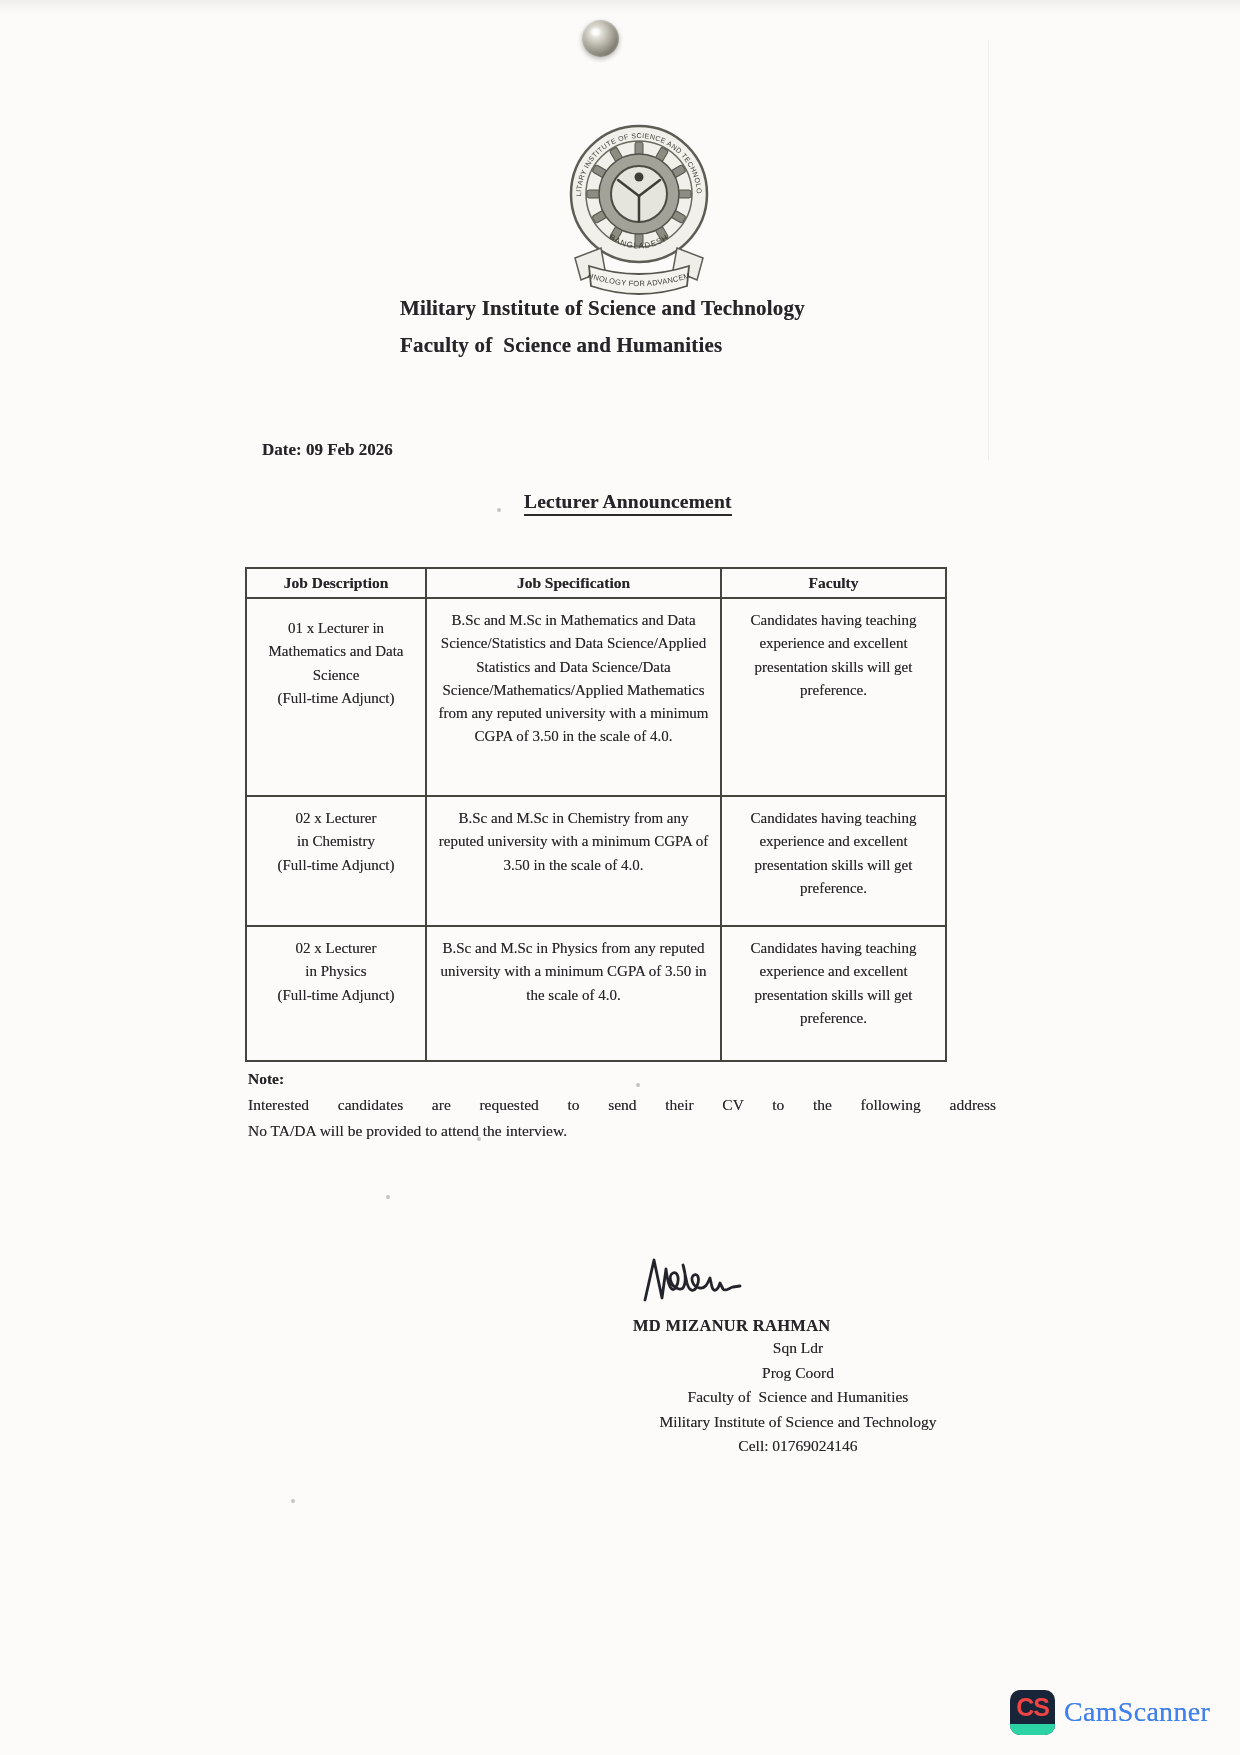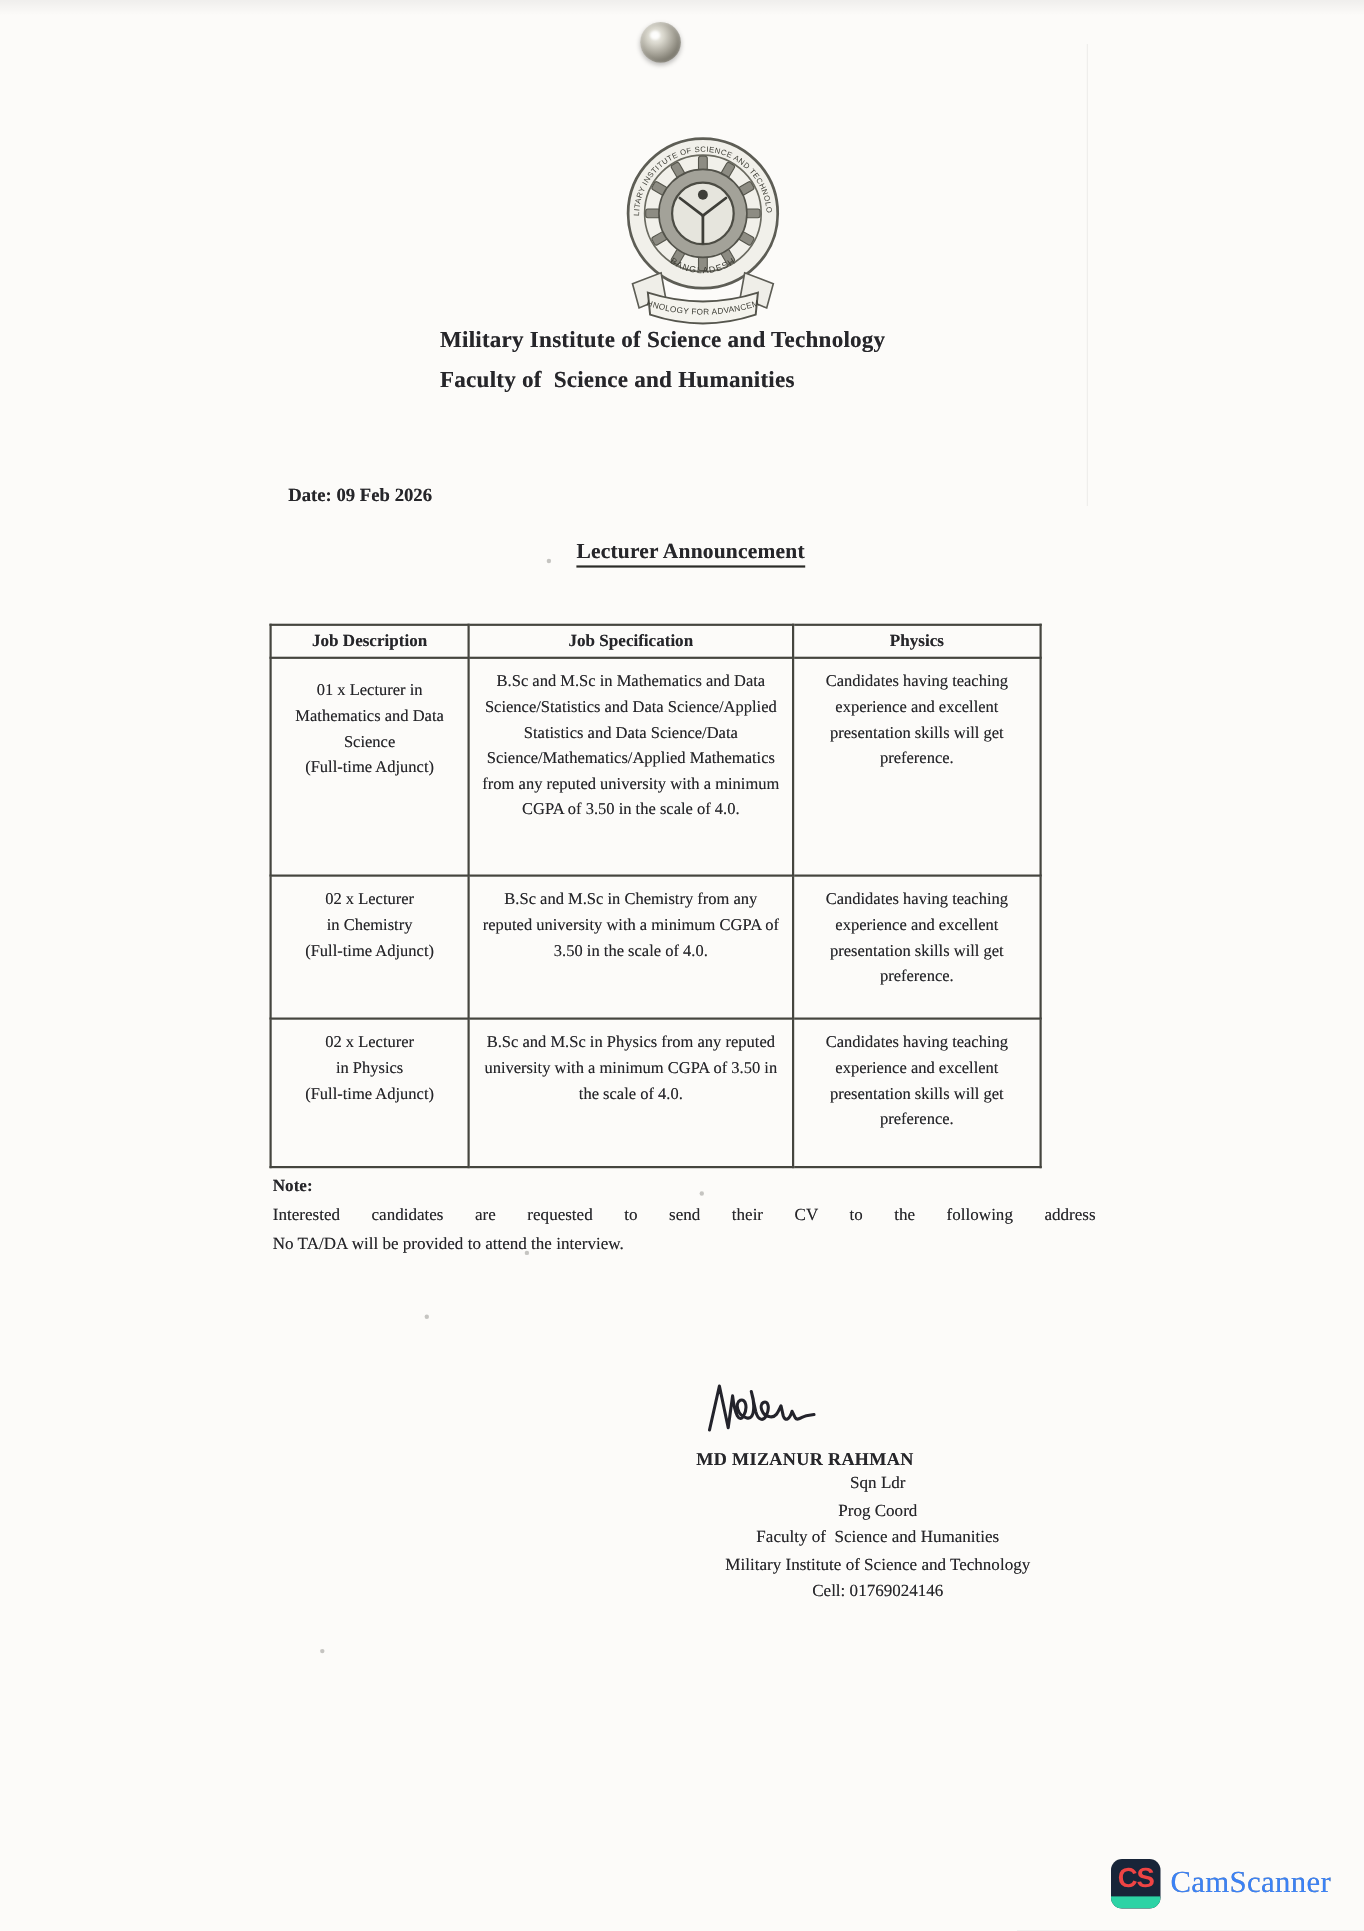--- a/index.html
+++ b/index.html
@@ -145,21 +145,21 @@
   <table class="vac ink">
     <colgroup>
       <col style="width:180px">
         <col style="width:295px">
         <col style="width:225px">
     </colgroup>
     <tbody>
         <tr>
       <th>Job Description</th>
       <th>Job Specification</th>
-      <th>Physics</th>
+      <th>Faculty</th>
     </tr>
     <tr class="r1">
       <td class="c-desc">01 x Lecturer in
 Mathematics and Data
 Science
 (Full-time Adjunct)</td>
       <td class="c-spec">B.Sc and M.Sc in Mathematics and Data Science/Statistics and Data Science/Applied Statistics and Data Science/Data Science/Mathematics/Applied Mathematics from any reputed university with a minimum CGPA of 3.50 in the scale of 4.0.</td>
       <td class="c-rem">Candidates having teaching experience and excellent presentation skills will get preference.</td>
     </tr>
     <tr class="r2">

